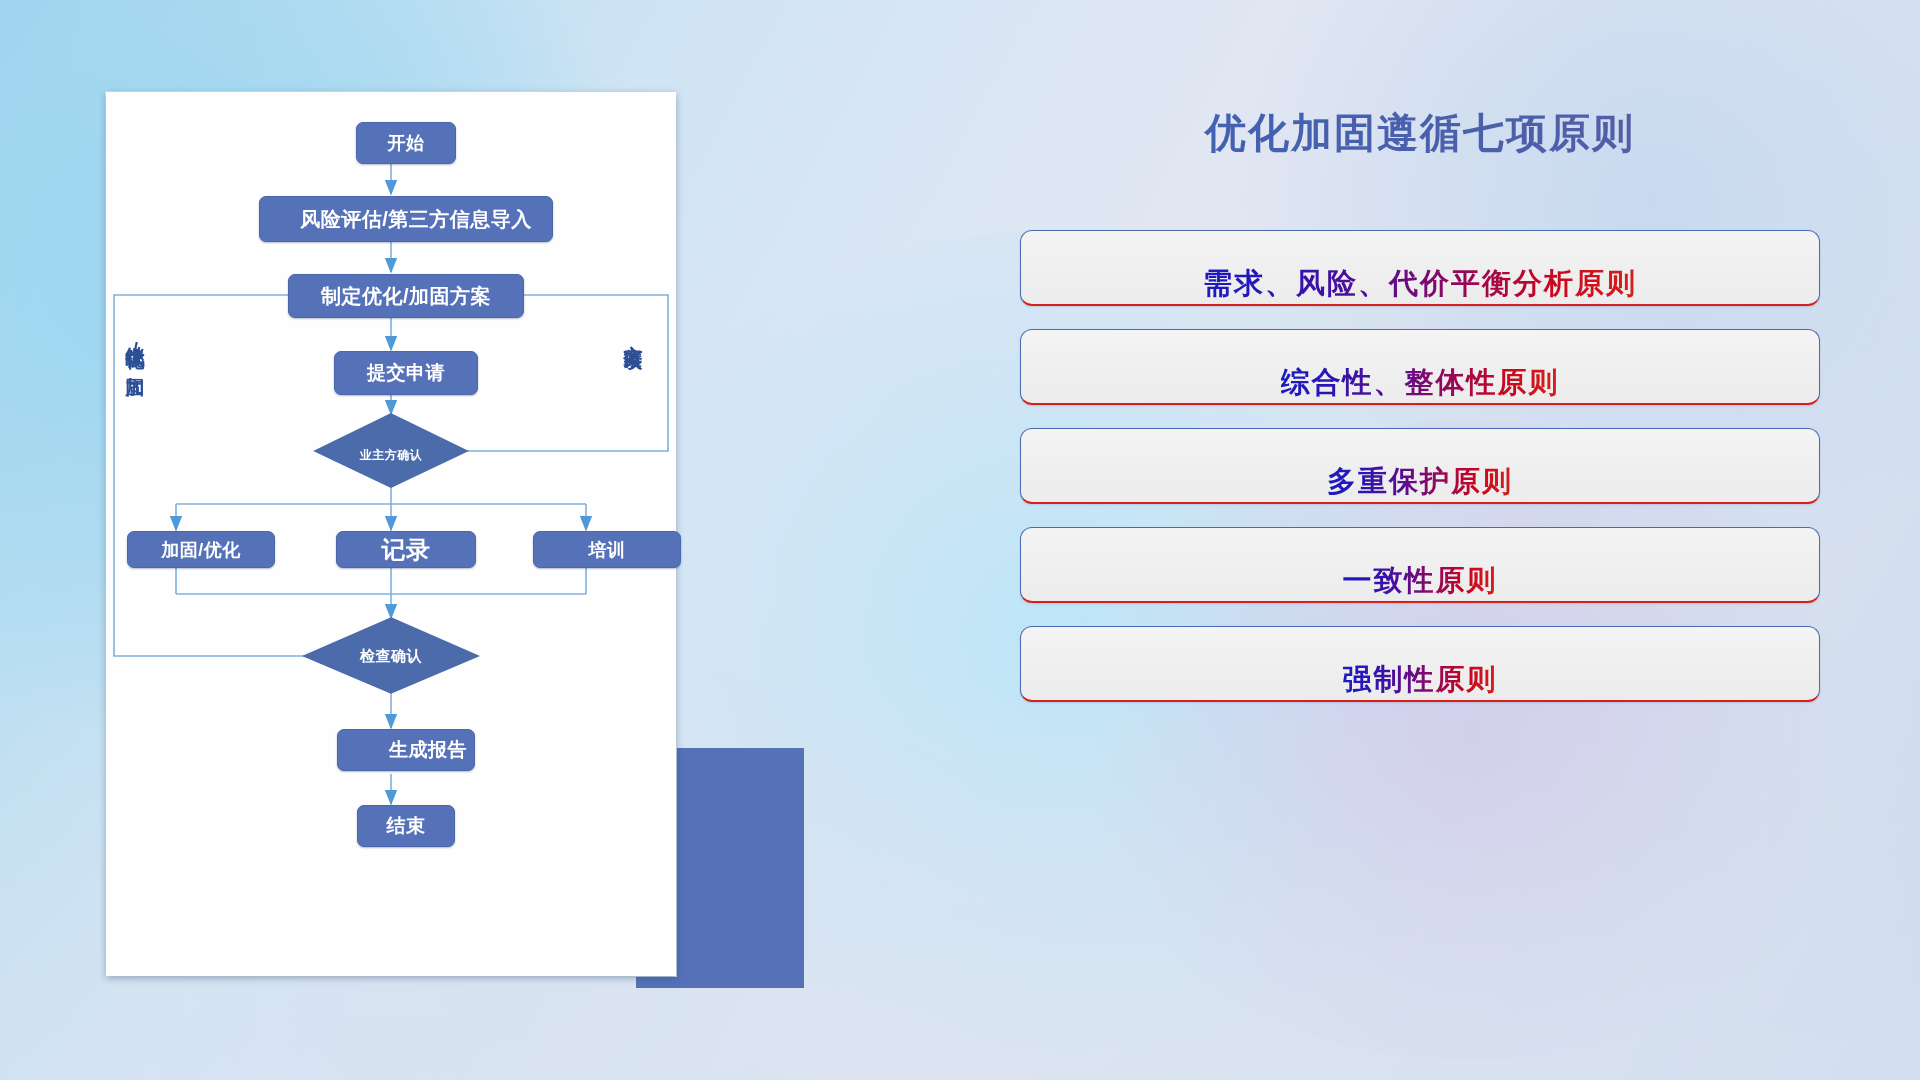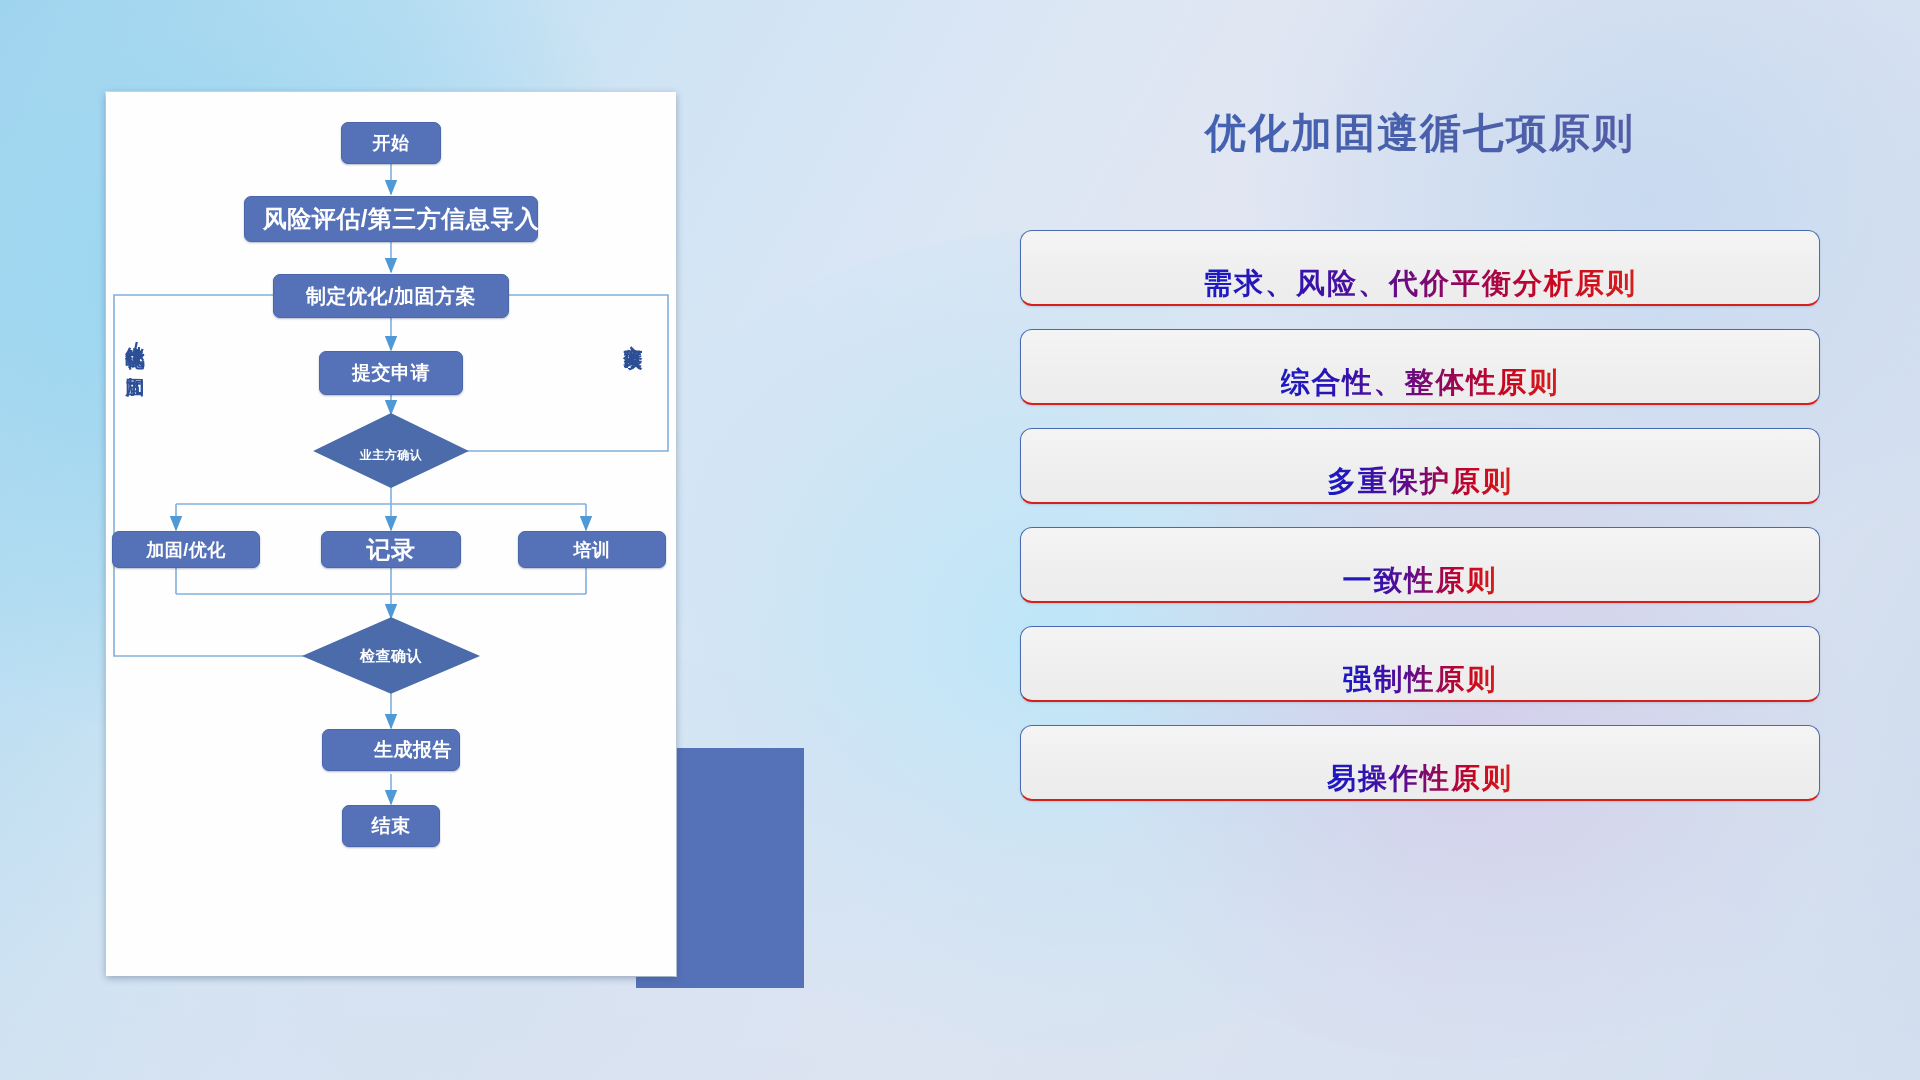--- a/index.html
+++ b/index.html
@@ -53,21 +53,21 @@
 
   
   .flow{position:absolute;left:0;top:0;width:570px;height:884px;}
 
   .nodebox{
     position:absolute;box-sizing:border-box;
     background:#5571b8;border:1px solid #4b66ab;border-radius:7px;
     color:#ffffff;font-weight:bold;
     display:flex;align-items:center;justify-content:center;
     box-shadow:0 1px 2px rgba(40,60,100,.35);
-    letter-spacing:.5px;white-space:nowrap;
+    letter-spacing:.5px;white-space:nowrap;margin-left:15px;
   }
   .vlabel{
     position:absolute;color:#2c4f96;font-weight:bold;
     writing-mode:vertical-rl;text-orientation:upright;
     letter-spacing:2px;line-height:1.0;white-space:nowrap;
   }
   .diamond-label{
     position:absolute;color:#ffffff;font-weight:bold;white-space:nowrap;
     display:flex;align-items:center;justify-content:center;
     letter-spacing:.5px;
@@ -157,21 +157,21 @@
         <polygon points="285,322 361,359 285,395 209,359" fill="#4b6baa" stroke="#4b6baa"></polygon>
         <polygon points="285,526 372,564 285,601 198,564" fill="#4b6baa" stroke="#4b6baa"></polygon>
       </g>
     </svg>
 
     <div class="diamond-label" style="left:209px;top:348px;width:152px;height:30px;font-size:12px;">业主方确认</div>
     <div class="diamond-label" style="left:198px;top:549px;width:174px;height:30px;font-size:15px;">检查确认</div>
 
     <div class="nodebox" style="left:235px;top:30px;width:100px;height:42px;font-size:18px;">开始</div>
 
-    <div class="nodebox" style="left:138px;top:104px;width:294px;height:46px;font-size:24px;padding-left:20px;">风险评估/第三方信息导入</div>
+    <div class="nodebox" style="left:138px;top:104px;width:294px;height:46px;font-size:20px;padding-left:20px;">风险评估/第三方信息导入</div>
 
     <div class="nodebox" style="left:167px;top:182px;width:236px;height:44px;font-size:20px;">制定优化/加固方案</div>
 
     <div class="nodebox" style="left:213px;top:259px;width:144px;height:44px;font-size:19px;">提交申请</div>
 
     <div class="nodebox" style="left:6px;top:439px;width:148px;height:37px;font-size:18px;">加固/优化</div>
 
     <div class="nodebox" style="left:215px;top:439px;width:140px;height:37px;font-size:24px;">记录</div>
 
     <div class="nodebox" style="left:412px;top:439px;width:148px;height:37px;font-size:18px;">培训</div>
@@ -206,20 +206,17 @@
       </div>
 
       <div class="pbox">
         <span>一致性原则</span>
       </div>
 
       <div class="pbox">
         <span>强制性原则</span>
       </div>
 
-      <div class="pbox">
-        <span>易操作性原则</span>
-      </div>
 
     </div>
   </div>
 
 </div>
 
 </body></html>

